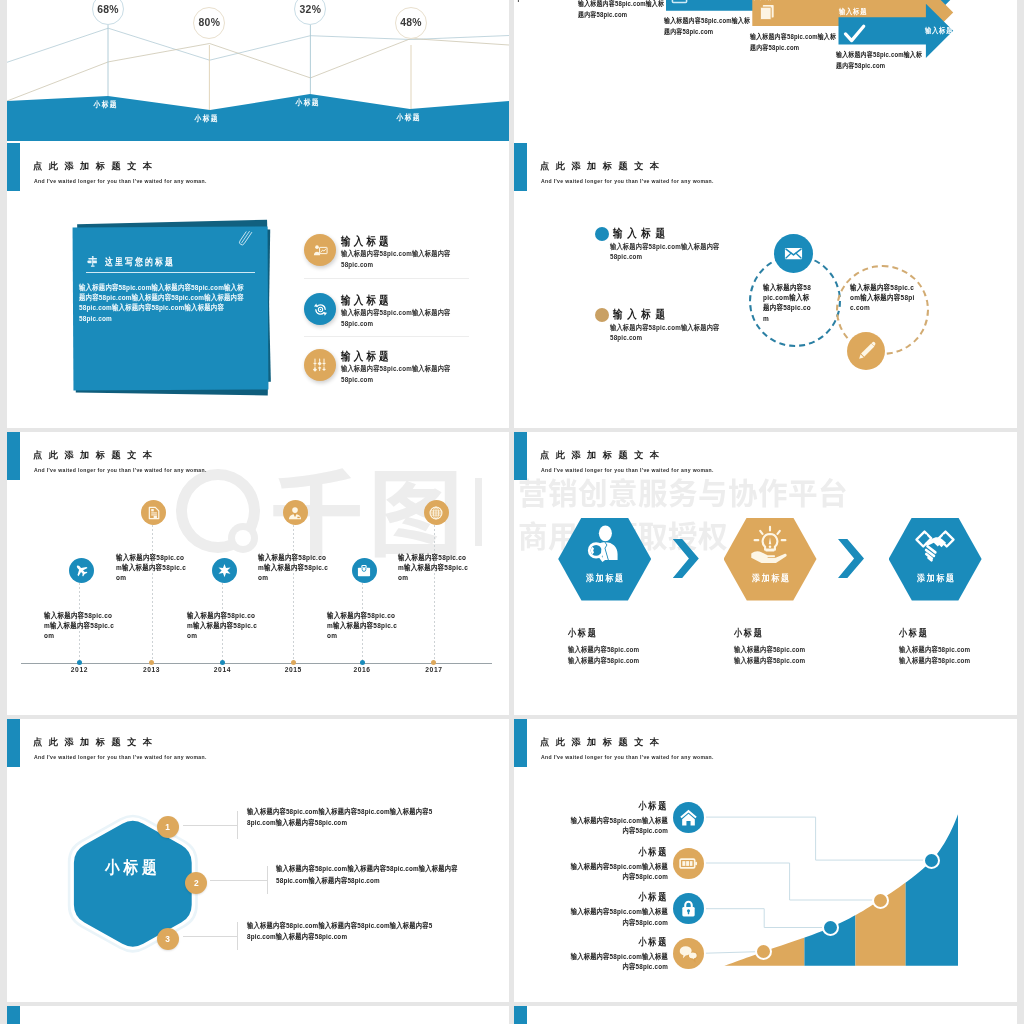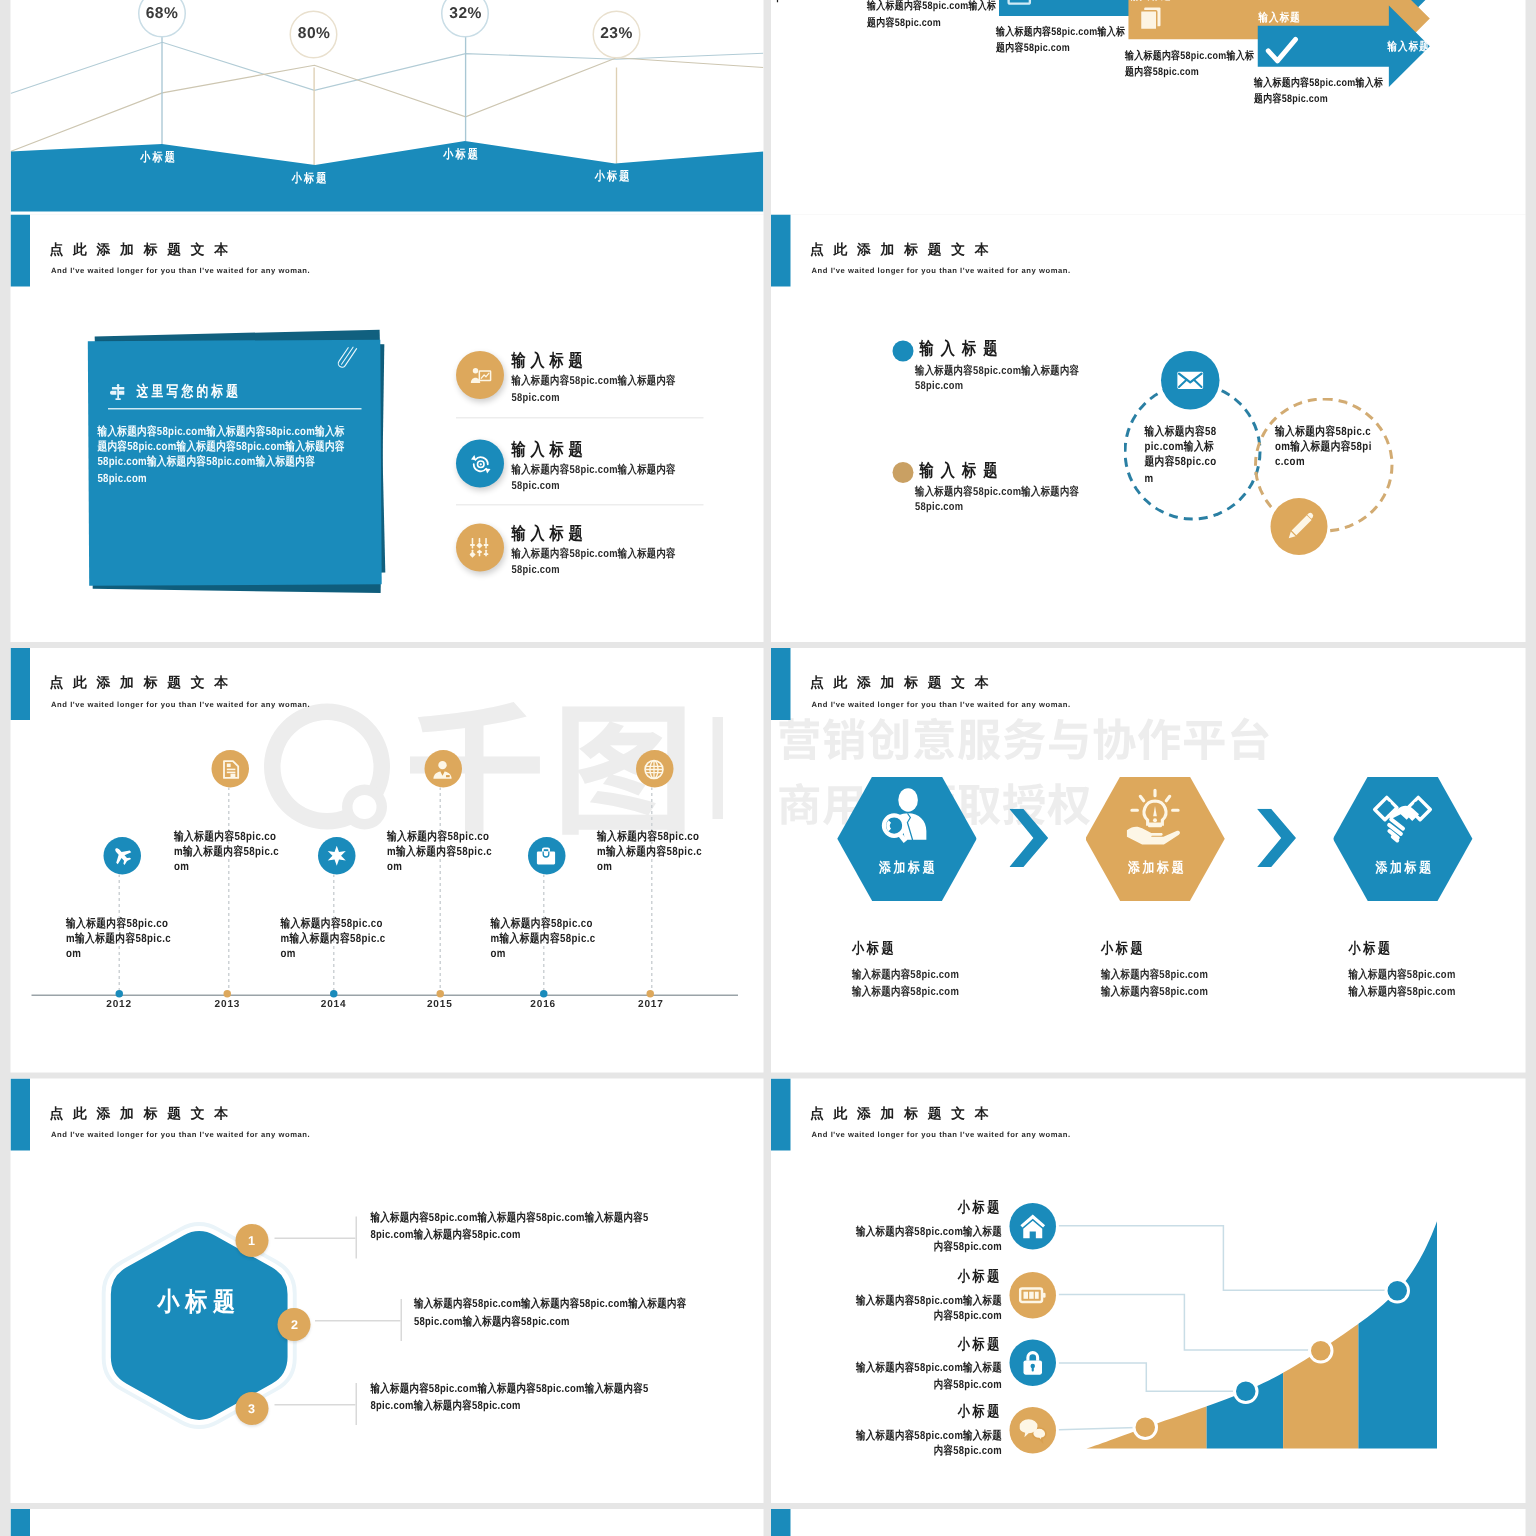--- a/index.html
+++ b/index.html
@@ -11,21 +11,21 @@
   .col0{left:7px;width:502px;}
   .col1{left:514px;width:503px;}
   .r0{top:-139px;height:282px;}
   .r1{top:143px;height:285px;}
   .r2{top:432px;height:283px;}
   .r3{top:719px;height:283px;}
   .r4{top:1006px;height:283px;}
 
 
   
-  .s3-stack{position:absolute;left:0;top:0;width:434px;height:285px;}
+  .s3-stack{position:absolute;left:14px;top:0;width:434px;height:285px;}
   .s3-card{position:absolute;}
   .s3-back1{left:58px;top:79px;width:190px;height:162px;background:#11607f;
       transform:rotate(-1.35deg);transform-origin:50% 50%;}
   .s3-back2{left:56px;top:85px;width:192px;height:166px;background:#0f5d7c;
       transform:rotate(0.85deg);transform-origin:50% 50%;}
   .s3-main{left:51.5px;top:83.5px;width:194.5px;height:163px;background:#1a8bbb;
       transform:rotate(-0.33deg);transform-origin:50% 50%;}
   .s3-ctitle{position:absolute;left:84px;top:113.5px;font-size:9.8px;font-weight:700;
       color:#fff;letter-spacing:2.68px;white-space:nowrap;line-height:1;
       transform:scaleX(0.80);transform-origin:0 0;}
@@ -149,21 +149,21 @@
       <polyline points="0.0,240.0 101.2,200.9 202.6,182.5 303.4,216.9 404.0,177.5 502.0,184.0" fill="none" stroke="#cdc6b1" stroke-width="0.8"></polyline>
       <line x1="101.0" y1="163.5" x2="101.0" y2="235.0" stroke="#a9c7d4" stroke-width="0.9"></line>
       <line x1="202.4" y1="184.0" x2="202.4" y2="249.0" stroke="#ded0b4" stroke-width="0.9"></line>
       <line x1="303.4" y1="163.5" x2="303.4" y2="233.0" stroke="#a9c7d4" stroke-width="0.9"></line>
       <line x1="404.0" y1="184.0" x2="404.0" y2="248.0" stroke="#ded0b4" stroke-width="0.9"></line>
       <path d="M 0.0 240.0 L 101.0 235.0 L 203.0 249.0 L 303.0 233.0 L 403.0 248.0 L 502.0 240.0 L 502.0 280.0 L 0.0 280.0 Z" fill="#1a8bbb"></path>
     </svg>
     <div class="s1-circ" style="left:85.0px;top:132.0px;width:30px;height:30px;border:1px solid #c9dde6">68%</div>
     <div class="s1-circ" style="left:186.4px;top:145.5px;width:30px;height:30px;border:1px solid #e9e0ce">80%</div>
     <div class="s1-circ" style="left:287.4px;top:132.0px;width:30px;height:30px;border:1px solid #c9dde6">32%</div>
-    <div class="s1-circ" style="left:388.0px;top:145.5px;width:30px;height:30px;border:1px solid #e9e0ce">23%</div>
+    <div class="s1-circ" style="left:388.0px;top:145.5px;width:30px;height:30px;border:1px solid #e9e0ce">48%</div>
     <div class="s1-lbl" style="left:77.5px;top:237.5px">小标题</div>
     <div class="s1-lbl" style="left:178.9px;top:252.0px">小标题</div>
     <div class="s1-lbl" style="left:279.9px;top:235.5px">小标题</div>
     <div class="s1-lbl" style="left:380.5px;top:251.0px">小标题</div>
 </div>
   <div class="slide col1 r0">
     <svg style="position:absolute;left:0;top:0;width:503px;height:282px">
       <polygon points="-20.4,88.4 411.9,88.4 411.9,74.9 439.2,102.0 411.9,129.2 411.9,115.7 -20.4,115.7" fill="#1a8bbb"></polygon>
       <polygon points="65.8,105.4 411.9,105.4 411.9,91.9 439.2,119.0 411.9,146.2 411.9,132.7 65.8,132.7" fill="#dda85c"></polygon>
       <polygon points="152.0,122.4 411.9,122.4 411.9,108.9 439.2,136.1 411.9,163.2 411.9,149.7 152.0,149.7" fill="#1a8bbb"></polygon>

